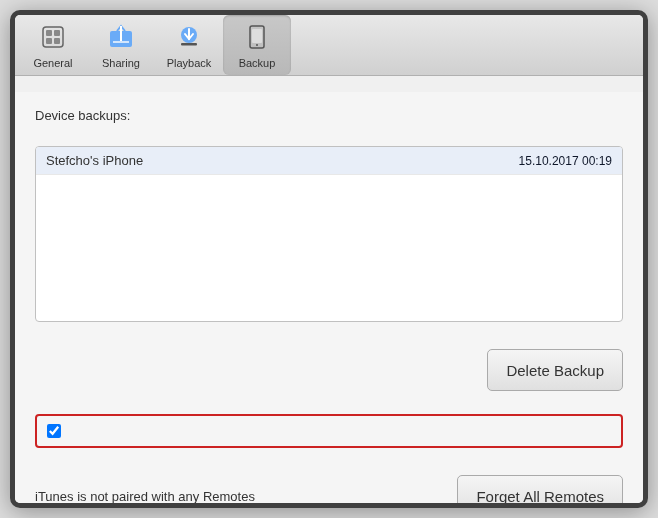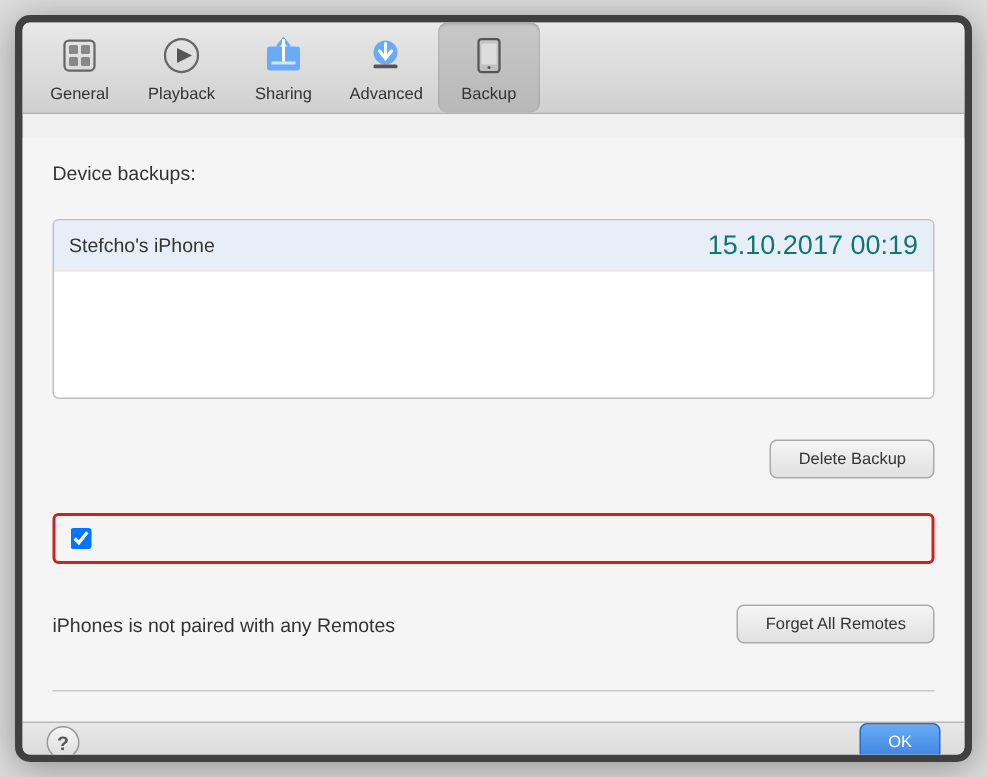--- a/index.html
+++ b/index.html
@@ -75,40 +75,40 @@
     .section-label {
       font-size: 13px;
       color: #333;
       font-weight: normal;
     }
     
     .backups-table {
       background: white;
       border: 1px solid #c0c0c0;
       border-radius: 4px;
-      height: 120px;
+      height: 176px;
       display: flex;
       flex-direction: column;
       overflow: hidden;
     }
     .backups-row {
       display: flex;
       align-items: center;
       padding: 6px 10px;
       border-bottom: 1px solid #e8e8e8;
       background: #e8eef8;
     }
     .backups-row-device {
       flex: 1;
       font-size: 13px;
       color: #333;
     }
     .backups-row-date {
-      font-size: 18px;
-      color: #0f766e;
+      font-size: 12px;
+      color: #0f172a;
     }
     .backups-empty {
       flex: 1;
     }
     .delete-btn-row {
       display: flex;
       justify-content: flex-end;
       margin-top: 4px;
     }
     
@@ -170,24 +170,24 @@
       display: flex;
       align-items: center;
       justify-content: center;
     }
     .bottom-actions {
       margin-left: auto;
       display: flex;
       gap: 24px;
     }
     .btn {
-      height: 26px;
+      height: 42px;
       padding: 0 18px;
       border-radius: 5px;
-      font-size: 11px;
+      font-size: 15px;
       cursor: pointer;
       border: 1px solid #aaa;
       background: linear-gradient(to bottom, #f5f5f5, #e0e0e0);
       color: #333;
     }
     .btn-primary {
       background: linear-gradient(to bottom, #6aabf7, #3b82de);
       border: 1px solid #2a6ab8;
       color: white;
     }
@@ -207,29 +207,20 @@
           <rect x="4" y="4" width="20" height="20" rx="3" fill="none" stroke="#666" stroke-width="1.5"></rect>
           <rect x="7" y="7" width="6" height="6" rx="1" fill="#888"></rect>
           <rect x="15" y="7" width="6" height="6" rx="1" fill="#888"></rect>
           <rect x="7" y="15" width="6" height="6" rx="1" fill="#888"></rect>
           <rect x="15" y="15" width="6" height="6" rx="1" fill="#888"></rect>
         </svg>
       </div>
       <span class="toolbar-label">General</span>
     </button>
 
-    <button class="toolbar-item">
-      <div class="toolbar-icon">
-        <svg width="28" height="28" viewBox="0 0 28 28">
-          <circle cx="14" cy="14" r="11" fill="none" stroke="#666" stroke-width="1.5"></circle>
-          <polygon points="11,9 21,14 11,19" fill="#555"></polygon>
-        </svg>
-      </div>
-      <span class="toolbar-label">Playback</span>
-    </button>
 
     <button class="toolbar-item">
       <div class="toolbar-icon">
         <svg width="28" height="28" viewBox="0 0 28 28">
           <rect x="3" y="8" width="22" height="16" rx="2" fill="#6aabf7"></rect>
           <path d="M10 8 L14 3 L18 8" fill="none" stroke="#6aabf7" stroke-width="2"></path>
           <path d="M14 3 L14 18" stroke="white" stroke-width="2"></path>
           <rect x="6" y="18" width="16" height="2" fill="white" opacity="0.7"></rect>
         </svg>
       </div>
@@ -238,21 +229,21 @@
 
     <button class="toolbar-item">
       <div class="toolbar-icon">
         <svg width="28" height="28" viewBox="0 0 28 28">
           <circle cx="14" cy="12" r="8" fill="#6aabf7"></circle>
           <path d="M10 11 L14 16 L18 11" fill="none" stroke="white" stroke-width="2" stroke-linecap="round"></path>
           <path d="M14 6 L14 16" stroke="white" stroke-width="2" stroke-linecap="round"></path>
           <rect x="6" y="20" width="16" height="2.5" rx="1" fill="#555"></rect>
         </svg>
       </div>
-      <span class="toolbar-label">Advanced</span>
+      <span class="toolbar-label">Playback</span>
     </button>
 
 
 
     <button class="toolbar-item active">
       <div class="toolbar-icon">
         <svg width="28" height="28" viewBox="0 0 28 28">
           <rect x="7" y="3" width="14" height="22" rx="2" fill="none" stroke="#555" stroke-width="1.5"></rect>
           <rect x="9" y="6" width="10" height="14" rx="1" fill="#ddd"></rect>
           <circle cx="14" cy="22" r="1" fill="#555"></circle>
@@ -276,21 +267,21 @@
 
     <div class="delete-btn-row">
       <button class="btn">Delete Backup</button>
     </div>
 
     <div class="checkbox-section">
       <input type="checkbox" id="prevent-sync" checked="" style="">
     </div>
 
     <div class="remotes-row">
-      <span class="remotes-text">iPhones is not paired with any Remotes</span>
+      <span class="remotes-text">iTunes is not paired with any Remotes</span>
       <button class="btn">Forget All Remotes</button>
     </div>
 
     <div class="separator"></div>
   </div>
 
   <div class="bottom-bar">
     <button class="help-btn">?</button>
     <div class="bottom-actions">
       <button class="btn btn-primary">OK</button>

